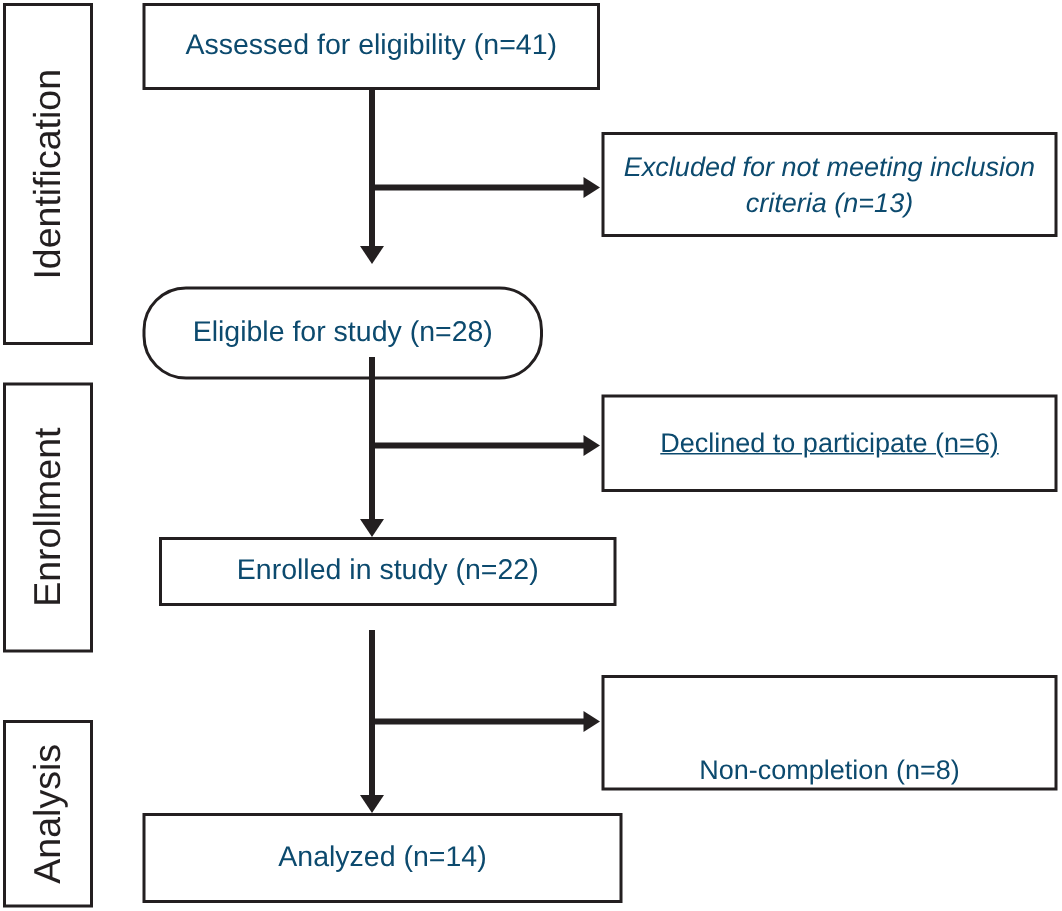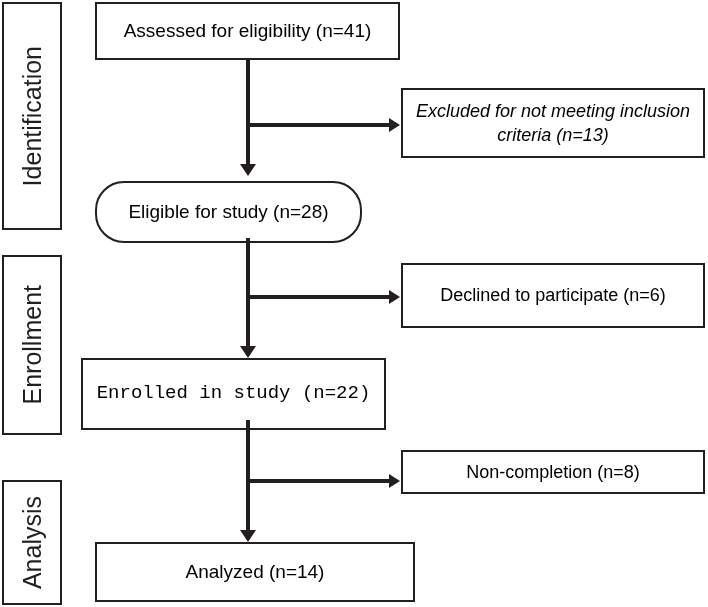--- a/index.html
+++ b/index.html
@@ -42,21 +42,21 @@
   
   .flow-box {
     position: absolute;
     box-sizing: border-box;
     border: 2px solid #231f20;
     background: #ffffff;
     display: flex;
     align-items: center;
     justify-content: center;
     text-align: center;
-    color: #000000;
+    color: #0c4a6e;
   }
   .flow-box .box-label {
     font-size: 19px;
     line-height: 1.35;
     padding: 0 8px;
   }
   .main-box .box-label { font-size: 19px; }
   .side-box .box-label { font-size: 18px; }
 
   
@@ -101,41 +101,41 @@
   </div>
 
   <div class="stage-box" style="left:2px; top:480px; width:60px; height:125px;">
     <span class="stage-label">Analysis</span>
   </div>
 
   <div class="flow-box main-box" style="left:95px; top:2px; width:305px; height:58px;">
     <span class="box-label">Assessed for eligibility (n=41)</span>
   </div>
 
-  <div class="flow-box main-box" style="left:95px; top:181px; width:267px; height:62px;border-radius:29px;">
+  <div class="flow-box main-box" style="left:95px; top:191px; width:267px; height:62px;border-radius:29px;">
     <span class="box-label">Eligible for study (n=28)</span>
   </div>
 
-  <div class="flow-box main-box" style="left:81px; top:358px; width:305px; height:72px;font-family:Liberation Mono, monospace;">
+  <div class="flow-box main-box" style="left:106px; top:358px; width:305px; height:46px;">
     <span class="box-label">Enrolled in study (n=22)</span>
   </div>
 
   <div class="flow-box main-box" style="left:95px; top:542px; width:320px; height:60px;">
     <span class="box-label">Analyzed (n=14)</span>
   </div>
 
   <div class="flow-box side-box" style="left:401px; top:88px; width:304px; height:70px;font-style:italic;">
     <span class="box-label">Excluded for not meeting inclusion criteria (n=13)</span>
   </div>
 
-  <div class="flow-box side-box" style="left:401px; top:263px; width:304px; height:65px;">
+  <div class="flow-box side-box" style="left:401px; top:263px; width:304px; height:65px;text-decoration:underline;">
     <span class="box-label">Declined to participate (n=6)</span>
   </div>
 
-  <div class="flow-box side-box" style="left:401px; top:450px; width:304px; height:44px;">
+  <div class="flow-box side-box" style="left:401px; top:450px; width:304px; height:77px;align-items:flex-end;">
     <span class="box-label">Non-completion (n=8)</span>
   </div>
 
   <div class="vline" style="left:246px; top:60px; height:110px;"></div>
   <div class="arrow-down" style="left:240px; top:164px;"></div>
 
   <div class="hline" style="left:246px; top:123px; width:144px;"></div>
   <div class="arrow-right" style="left:389px; top:118px;"></div>
 
   <div class="vline" style="left:246px; top:238px; height:114px;"></div>

